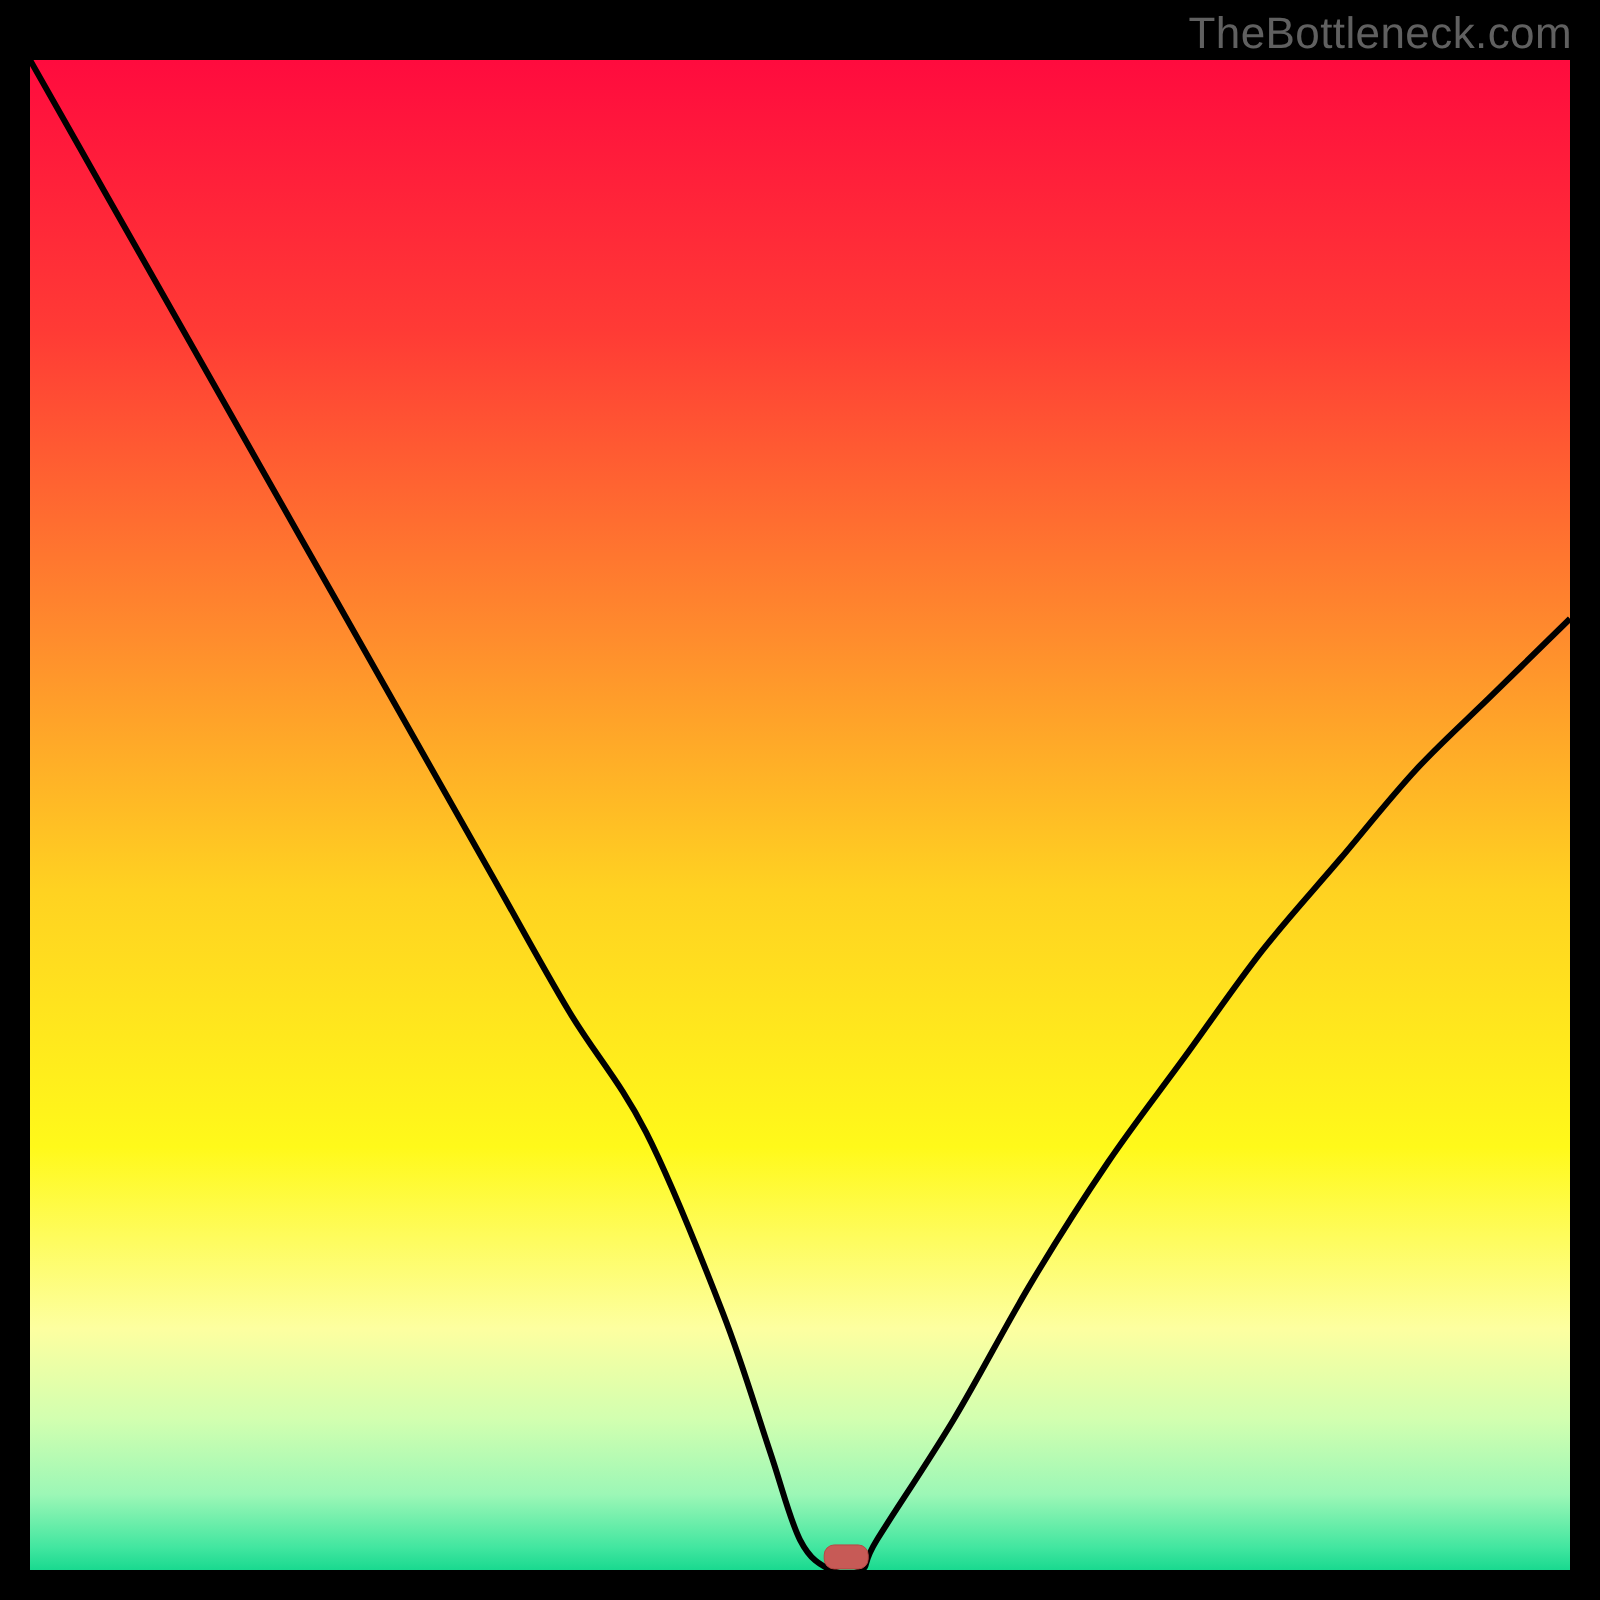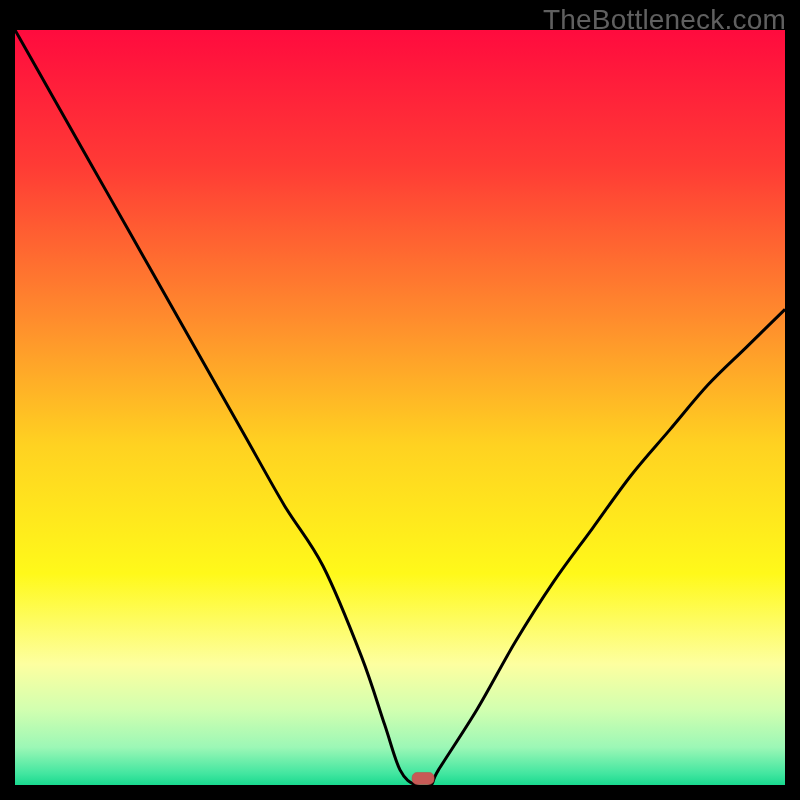--- a/index.html
+++ b/index.html
@@ -15,21 +15,21 @@
     position: relative;
     width: 800px;
     height: 800px;
     background: #000;
   }
   .watermark {
     position: absolute;
     top: 4px;
     right: 14px;
     color: #606060;
-    font-size: 28px;
+    font-size: 22px;
     font-weight: 500;
     letter-spacing: 0.2px;
     z-index: 5;
   }
   .plot {
     position: absolute;
     left: 15px;
     top: 30px;
     width: 770px;
     height: 755px;

